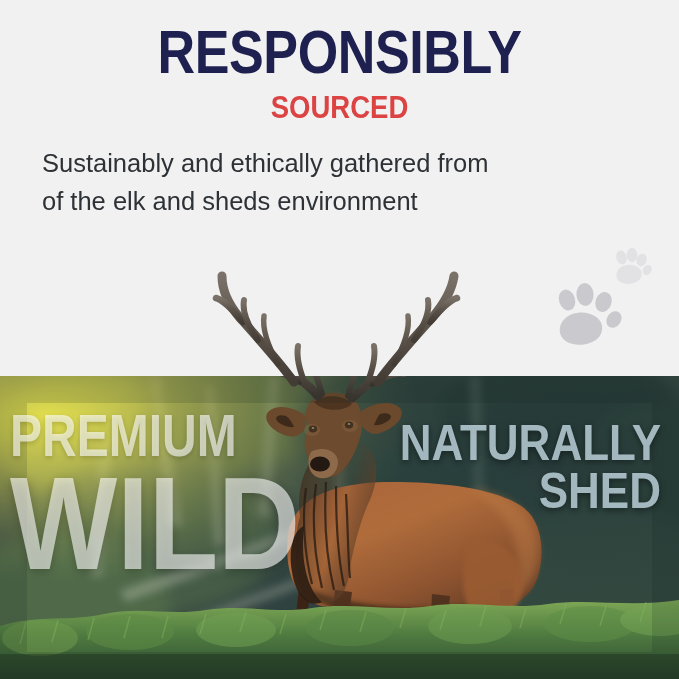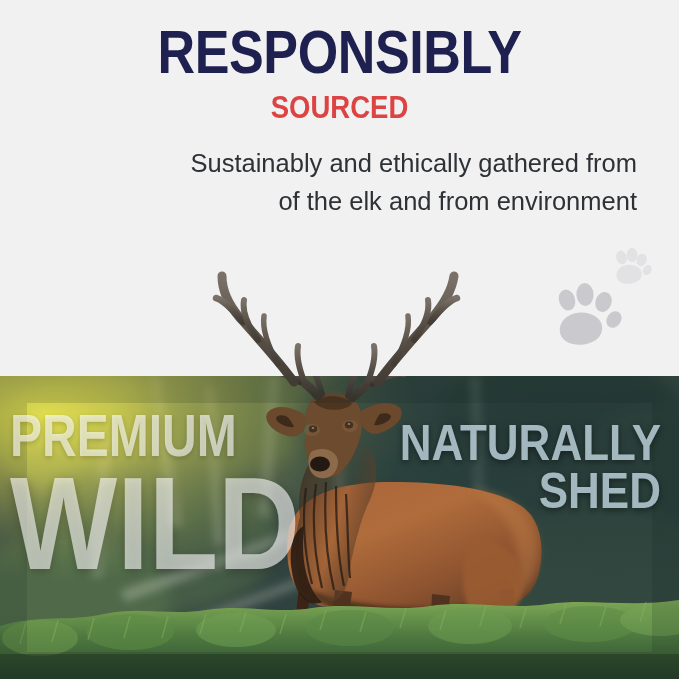--- a/index.html
+++ b/index.html
@@ -39,21 +39,21 @@
     line-height:34px;
     letter-spacing:0px;
     color:#dc4343;
     transform:scaleX(0.86);
     transform-origin:50% 50%;
     white-space:nowrap;
   }
 
   #body-copy{
     position:absolute; left:42px; top:144px; width:595px;
-    text-align:right;
+    text-align:left;
     font-size:25.5px;
     line-height:38px;
     color:#2e3236;
     font-weight:400;
   }
   #body-copy .ln{ display:block; white-space:nowrap; }
 
   
   .paw{ position:absolute; z-index:3; }
   .paw svg{ display:block; }
@@ -114,21 +114,21 @@
 </head>
 <body>
 
 <div id="top-panel">
 
   <div id="headline">RESPONSIBLY</div>
   <div id="subhead">SOURCED</div>
 
   <div id="body-copy">
     <span class="ln">Sustainably and ethically gathered from</span>
-    <span class="ln">of the elk and from environment</span>
+    <span class="ln">of the elk and sheds environment</span>
   </div>
 
   <div class="paw" style="left:606px; top:248px;">
     <svg width="46" height="42" viewBox="0 0 46 42" aria-hidden="true">
       <g fill="#e2e2e4">
         <ellipse cx="15.5" cy="9.5" rx="5.2" ry="7.0" transform="rotate(-16 15.5 9.5)"></ellipse>
         <ellipse cx="26.0" cy="7.0" rx="5.4" ry="7.2"></ellipse>
         <ellipse cx="35.6" cy="12.0" rx="5.0" ry="6.4" transform="rotate(20 35.6 12.0)"></ellipse>
         <ellipse cx="41.3" cy="22.0" rx="4.2" ry="5.2" transform="rotate(32 41.3 22.0)"></ellipse>
         <path d="M13.2 20.5c5.0-4.6 13.8-4.9 19.2-0.9 4.6 3.4 4.2 9.6 0.2 13.0-4.4 3.8-13.6 4.6-18.6 1.2-4.7-3.2-4.6-9.6-0.8-13.3z"></path>

